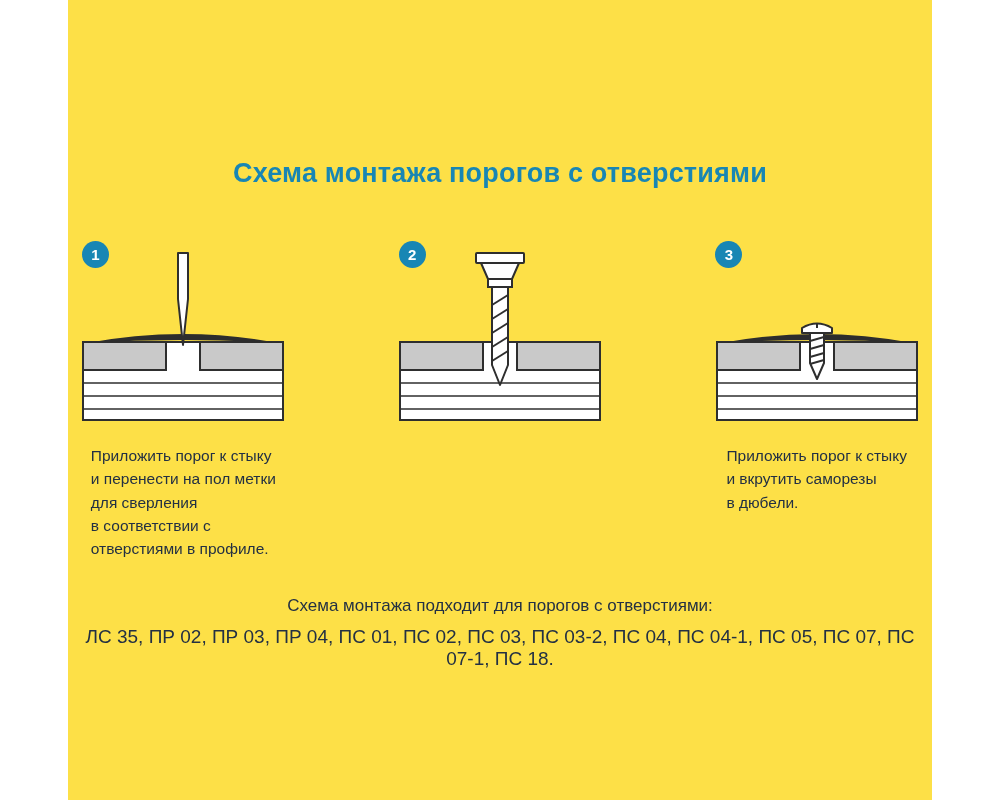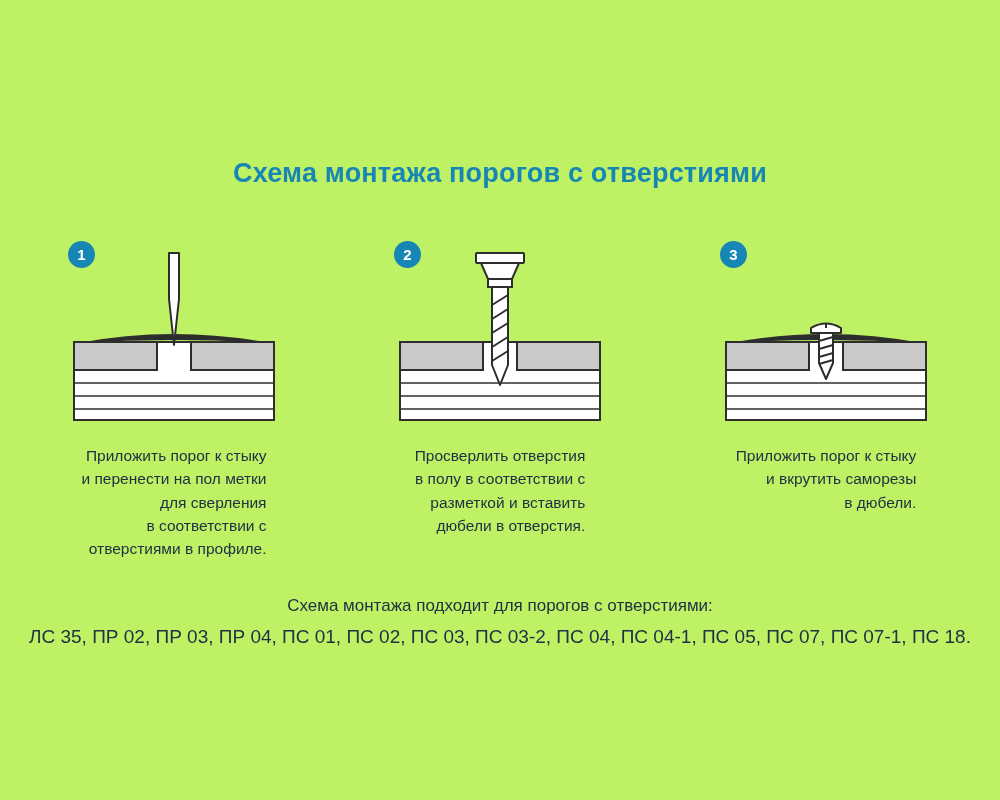--- a/index.html
+++ b/index.html
@@ -1,34 +1,34 @@
 <!DOCTYPE html>
 <html style="--accent: #1886b4;"><head>
 <meta charset="utf-8">
 <style>
   html,body{margin:0;padding:0;background:#fff;}
   .page{
-    width:1000px;height:800px;margin:0 auto;position:relative;
-    box-sizing:border-box;padding-top:158px;overflow:hidden;background:#bef264;
+    width:864px;height:800px;margin:0 auto;position:relative;
+    box-sizing:border-box;padding-top:158px;overflow:hidden;background:#fde047;
     font-family:"Liberation Sans",sans-serif;color:#233043;
   }
   .title{
     margin:0 0 52px;text-align:center;font-size:27px;font-weight:700;
     color:var(--accent,#1886b4);letter-spacing:.2px;
   }
   .steps{display:flex;justify-content:center;gap:86px;}
   .step{position:relative;width:240px;display:flex;flex-direction:column;align-items:center;}
   .badge{
     position:absolute;left:14px;top:0;width:27px;height:27px;border-radius:50%;
     background:var(--accent,#1886b4);color:#fff;display:flex;align-items:center;
     justify-content:center;font-size:15px;font-weight:700;
   }
   .illus{margin-top:6px;}
   .caption{
-    margin-top:12px;font-size:15.5px;line-height:1.5;text-align:right;
+    margin-top:12px;font-size:15.5px;line-height:1.5;text-align:left;
     white-space:pre-line;
   }
   .footer{margin-top:36px;text-align:center;}
   .footer-line1{font-size:17px;margin:0 6px 10px;}
   .footer-line2{font-size:19px;margin:8px;}
 </style>
 </head>
 <body>
 
 <div class="page">
@@ -74,24 +74,20 @@
           <path d="M91 16 L129 16 L122 32 L98 32 Z" fill="#ffffff" stroke="#2e2e2e" stroke-width="2" stroke-linejoin="round"></path>
           <rect x="98" y="32" width="24" height="8" fill="#ffffff" stroke="#2e2e2e" stroke-width="2"></rect>
           <path d="M102 40 L118 40 L118 118 L110 138 L102 118 Z" fill="#ffffff" stroke="#2e2e2e" stroke-width="2" stroke-linejoin="round"></path>
           <line x1="102" y1="58" x2="118" y2="48" stroke="#2e2e2e" stroke-width="2"></line>
           <line x1="102" y1="72" x2="118" y2="62" stroke="#2e2e2e" stroke-width="2"></line>
           <line x1="102" y1="86" x2="118" y2="76" stroke="#2e2e2e" stroke-width="2"></line>
           <line x1="102" y1="100" x2="118" y2="90" stroke="#2e2e2e" stroke-width="2"></line>
           <line x1="102" y1="114" x2="118" y2="104" stroke="#2e2e2e" stroke-width="2"></line>
         </g>
       </svg>
-      <div class="caption">Просверлить отверстия
-в полу в соответствии с
-разметкой и вставить
-дюбели в отверстия.</div>
     </div>
 
     <div class="step">
       <div class="badge">3</div>
       <svg class="illus" width="220" height="185" viewBox="0 0 220 185">
         <g>
           <rect x="10" y="95" width="200" height="78" fill="#ffffff" stroke="#2e2e2e" stroke-width="2"></rect>
           <line x1="10" y1="136" x2="210" y2="136" stroke="#2e2e2e" stroke-width="1.5"></line>
           <line x1="10" y1="149" x2="210" y2="149" stroke="#2e2e2e" stroke-width="1.5"></line>
           <line x1="10" y1="162" x2="210" y2="162" stroke="#2e2e2e" stroke-width="1.5"></line>

